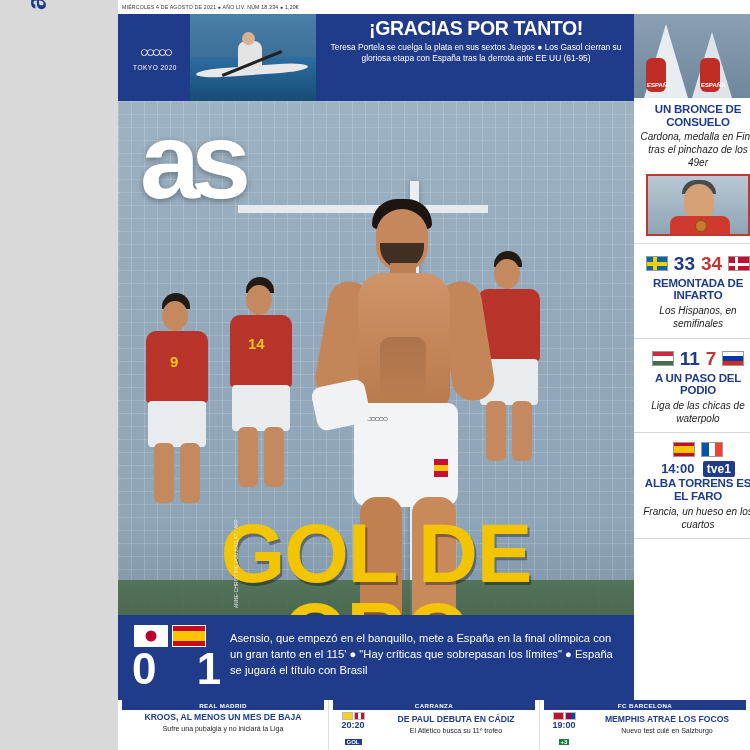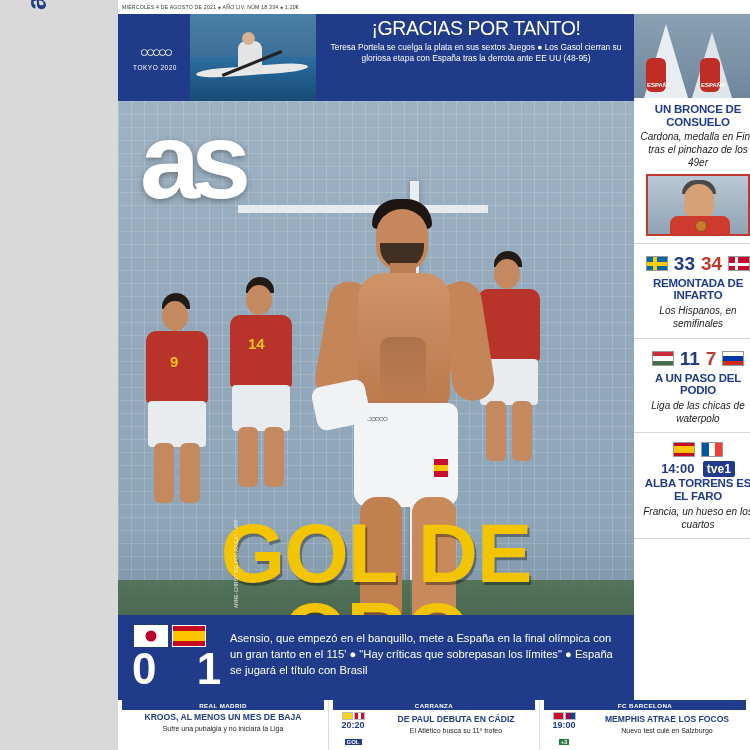--- a/index.html
+++ b/index.html
@@ -87,21 +87,21 @@
   }
   .kayak .paddle {
     position: absolute; left: 30px; bottom: 36px; width: 64px; height: 3px;
     background: #222; transform: rotate(-22deg);
   }
 
   .banner .btext {
     position: absolute; left: 202px; top: 4px; width: 312px;
   }
   .banner h1 {
-    font-size: 19.5px; font-weight: normal; letter-spacing: -.4px; line-height: 1.05;
+    font-size: 19.5px; font-weight: bold; letter-spacing: -.4px; line-height: 1.05;
     text-align: center;
   }
   .banner p {
     margin-top: 4px; font-size: 8.4px; line-height: 1.28; text-align: center;
   }
 
   
   .hero {
     position: absolute; left: 0; top: 87px; width: 516px; height: 599px;
     background: linear-gradient(#9db2c3 0%, #93a9bb 38%, #8fa6b8 70%, #6d8296 100%);
@@ -380,21 +380,21 @@
       </div>
       <div class="kayak">
         <div class="water"></div>
         <div class="boat"></div>
         <div class="athlete"></div>
         <div class="head"></div>
         <div class="paddle"></div>
       </div>
       <div class="btext">
         <h1>¡GRACIAS POR TANTO!</h1>
-        <p>Teresa Portela se cuelga la plata en sus sextos Juegos ● Los Gasol cierran su gloriosa etapa con España tras la derrota ante EE UU (48-95)</p>
+        <p>Teresa Portela se cuelga la plata en sus sextos Juegos ● Los Gasol cierran su gloriosa etapa con España tras la derrota ante EE UU (61-95)</p>
       </div>
     </div>
 
     <div class="hero">
       <div class="net"></div>
       <div class="goalpost-h"></div>
       <div class="goalpost-v"></div>
       <div class="grass"></div>
 
       <div class="bg-player" style="left:26px; top:192px;">

